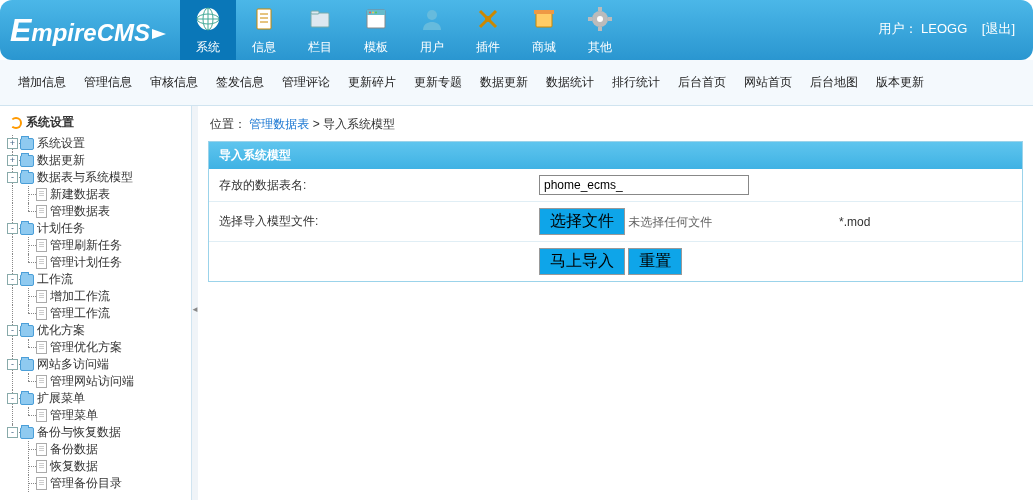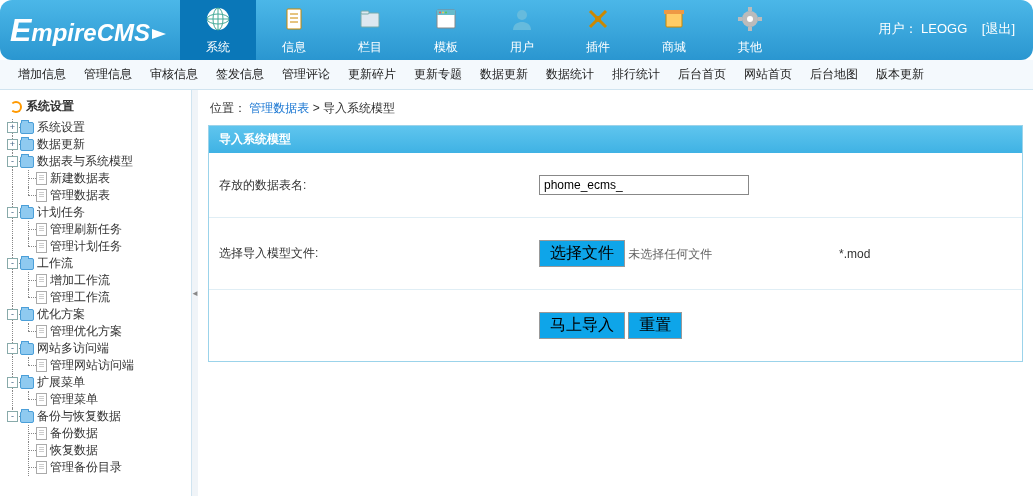--- a/index.html
+++ b/index.html
@@ -2,26 +2,26 @@
 <html><head>
 <meta charset="utf-8">
 <style>
 * { box-sizing: border-box; margin: 0; padding: 0; }
 body { font-family: "Microsoft YaHei", Arial, sans-serif; font-size: 12px; color: #333; background: #fff; width: 1033px; }
 .topbar { background: linear-gradient(to bottom, #4bb7e8, #2a96d0); height: 60px; display: flex; align-items: center; position: relative; border-radius: 12px; }
 .logo { color: #fff; font-size: 24px; font-style: italic; font-weight: bold; padding: 0 14px 0 10px; letter-spacing: 0; font-family: Arial, sans-serif; }
 .logo .e { font-size: 32px; }
 .logo-arrow { display: inline-block; width: 0; height: 0; border-top: 5px solid transparent; border-bottom: 5px solid transparent; border-left: 14px solid #fff; vertical-align: middle; margin-left: 2px; }
 .topnav { display: flex; height: 100%; }
-.topnav-item { width: 76px; display: flex; flex-direction: column; align-items: center; justify-content: center; color: #fff; cursor: pointer; font-size: 12px; gap: 6px; }
+.topnav-item { width: 56px; display: flex; flex-direction: column; align-items: center; justify-content: center; color: #fff; cursor: pointer; font-size: 12px; gap: 6px; }
 .topnav-item.active { background: #0a77b8; }
 .topnav-icon { width: 28px; height: 28px; display: flex; align-items: center; justify-content: center; }
 .userbox { position: absolute; right: 18px; top: 20px; color: #fff; font-size: 13px; }
 .userbox a { color: #fff; text-decoration: none; cursor: pointer; }
-.subnav { background: #f4f9fd; border-bottom: 1px solid #d0e4f0; height: 30px; display: flex; align-items: center; padding-left: 18px; gap: 18px; }
+.subnav { background: #f4f9fd; border-bottom: 1px solid #d0e4f0; height: 46px; display: flex; align-items: center; padding-left: 18px; gap: 18px; }
 .subnav-item { color: #222; cursor: pointer; font-size: 12px; }
 .main { display: flex; }
 .sidebar { width: 192px; border-right: 1px solid #d0e4f0; padding: 4px 0 20px 4px; }
 .side-title { font-weight: bold; padding: 4px 0 4px 6px; display: flex; align-items: center; gap: 4px; }
 .tree { list-style: none; }
 .tree li { white-space: nowrap; }
 .tree-row { display: flex; align-items: center; height: 17px; cursor: pointer; }
 .tline { width: 16px; height: 17px; display: inline-block; position: relative; }
 .tline::before { content: ""; position: absolute; left: 8px; top: 0; bottom: 0; border-left: 1px dotted #888; }
 .tjoin { width: 16px; height: 17px; display: inline-block; position: relative; }
@@ -35,21 +35,21 @@
 .file-icon::after { content: ""; position: absolute; top: 2px; left: 2px; right: 2px; height: 1px; background: #ccc; box-shadow: 0 2px 0 #ccc, 0 4px 0 #ccc; }
 .tree-label { color: #333; }
 .splitter { width: 6px; background: #f0f4f8; position: relative; display: flex; align-items: center; justify-content: center; cursor: ew-resize; }
 .splitter::after { content: "◄"; font-size: 8px; color: #888; }
 .content { flex: 1; padding: 6px 10px; }
 .breadcrumb { padding: 4px 2px 8px; color: #333; }
 .breadcrumb a { color: #1976d2; text-decoration: none; cursor: pointer; }
 .panel { border: 1px solid #9bd3ea; }
 .panel-hd { background: linear-gradient(to bottom, #5fc5ee, #3fb2e4); color: #fff; font-weight: bold; padding: 5px 10px; font-size: 12px; }
 .panel-bd table { width: 100%; border-collapse: collapse; }
-.panel-bd td { padding: 22px 10px; border-bottom: 1px solid #e0eef5; vertical-align: middle; }
+.panel-bd td { padding: 6px 10px; border-bottom: 1px solid #e0eef5; vertical-align: middle; }
 .panel-bd tr:last-child td { border-bottom: none; }
 .lbl { width: 320px; }
 .txt { width: 210px; padding: 2px 4px; border: 1px solid #888; font-size: 12px; }
 .btn { padding: 2px 10px; border: 1px solid #999; background: #0ea5e9; cursor: pointer; font-size: 16px; }
 .hint { color: #666; }
 .refresh-icon { width: 12px; height: 12px; border: 2px solid #f90; border-left-color: transparent; border-radius: 50%; display: inline-block; position: relative; }
 </style>
 </head>
 <body>
 

